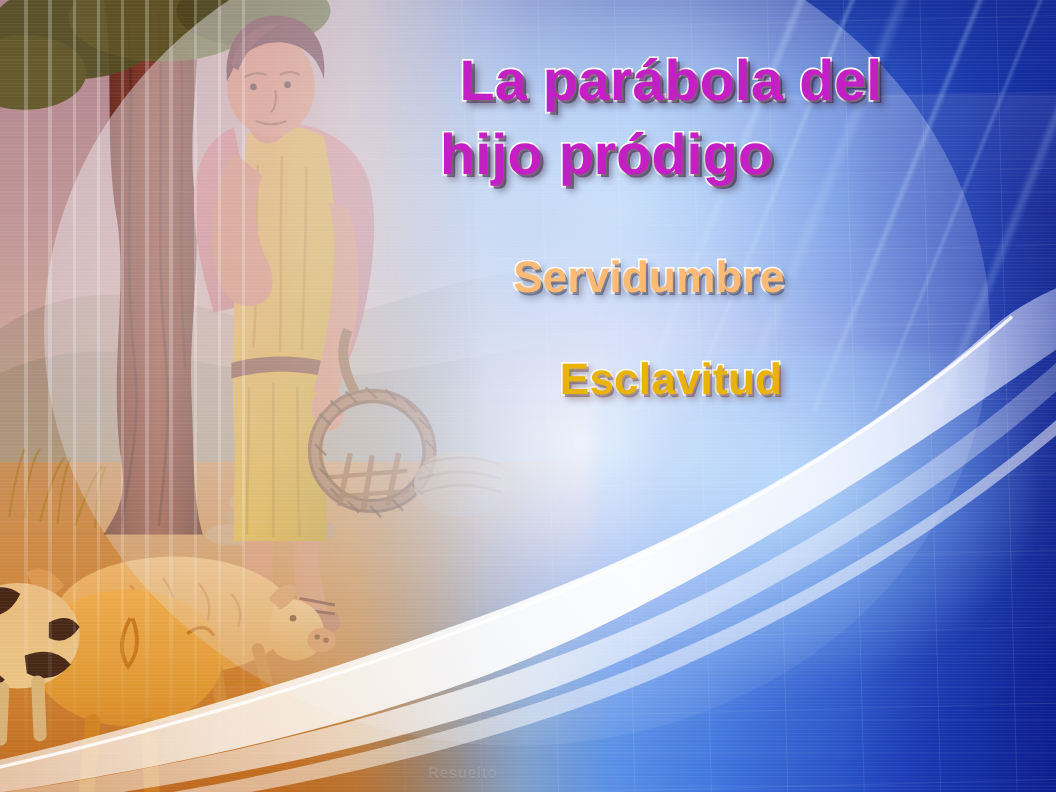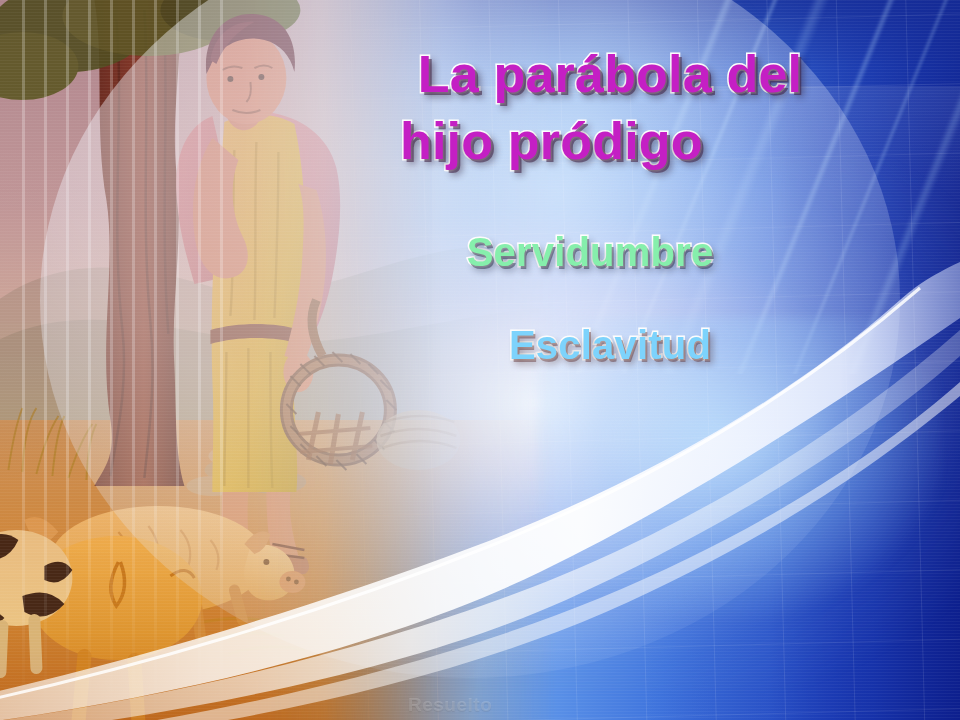--- a/index.html
+++ b/index.html
@@ -253,46 +253,46 @@
     paint-order: stroke fill;
     text-shadow:
       3px 3px 0 rgba(60,30,60,0.55),
       5px 5px 7px rgba(40,20,45,0.45);
   }
   .title-1 { left: 400px; top: 48px; width: 420px; text-align: center; }
   .title-2 { left: 400px; top: 115px; width: 420px; text-align: left; }
 
   .sub-1 {
     left: 420px; top: 232px; width: 340px; text-align: center;
-    color: #86efac;
+    color: #fdba74;
     font-size: 40px;
     -webkit-text-stroke: 3px #ffffff;
     paint-order: stroke fill;
     text-shadow:
       2px 3px 0 rgba(35,35,60,0.45),
       4px 5px 7px rgba(20,25,55,0.38);
   }
 
   .sub-2a, .sub-2b {
-    color: #7dd3fc;
+    color: #eab308;
     font-size: 40px;
     -webkit-text-stroke: 3px #ffffff;
     paint-order: stroke fill;
     text-shadow:
       2px 3px 0 rgba(90,40,40,0.42),
       4px 5px 7px rgba(60,25,25,0.38);
   }
   .sub-2a { left: 440px; top: 325px; width: 340px; text-align: center; }
   .sub-2b { left: 470px; top: 378px; width: 340px; text-align: center; }
 
   .watermark {
     position: absolute;
-    left: 408px;
+    left: 389px;
     top: 694px;
-    font-size: 19px;
+    font-size: 14px;
     font-weight: 700;
     color: rgba(255,255,255,0.16);
     letter-spacing: .5px;
     text-shadow: 0 1px 1px rgba(0,0,0,0.08);
     z-index: 45;
   }
 </style>
 </head>
 <body>
 

